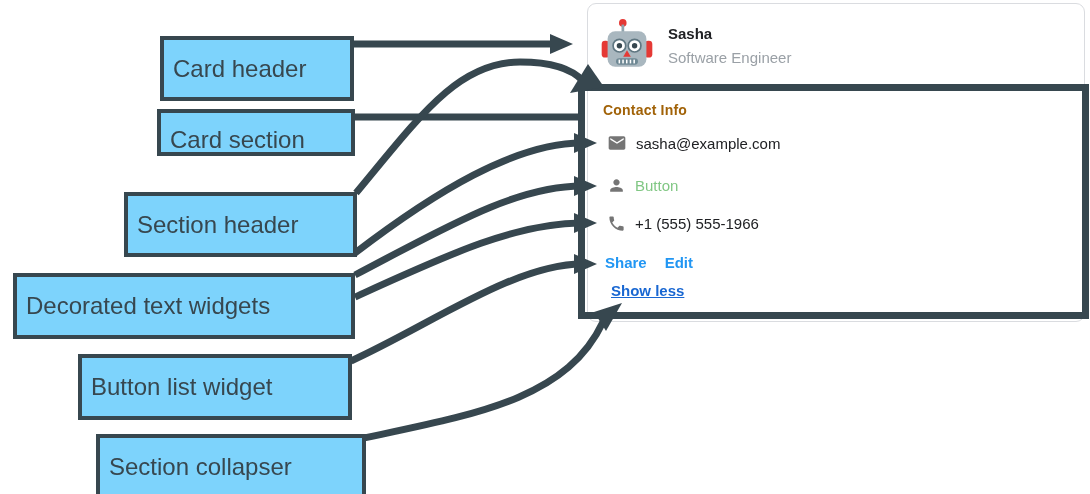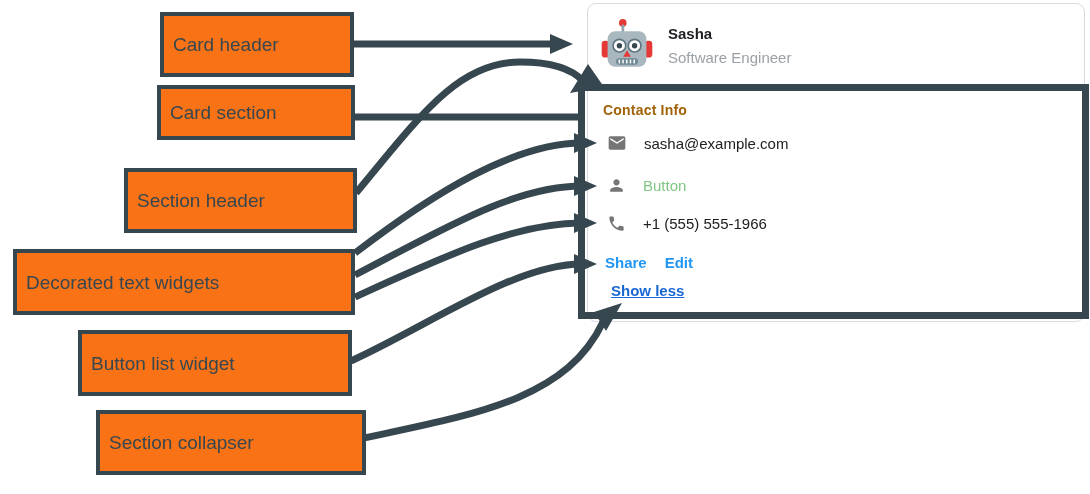--- a/index.html
+++ b/index.html
@@ -3,39 +3,39 @@
 <meta charset="utf-8">
 <style>
   html,body{margin:0;padding:0;background:#ffffff;}
   .canvas{
     position:relative;width:1090px;height:494px;background:#ffffff;overflow:hidden;
     font-family:"Liberation Sans", sans-serif;
   }
   
   .label-box{
     position:absolute;box-sizing:border-box;z-index:4;
-    border:4px solid #37474F;background:#f97316;color:#37474F;
-    font-size:19px;line-height:1;display:flex;align-items:center;
-    padding-left:9px;white-space:nowrap;
+    border:4px solid #37474F;background:#7dd3fc;color:#37474F;
+    font-size:24px;line-height:1;display:flex;align-items:center;
+    padding-left:9px;white-space:nowrap;margin-top:24px;
   }
   
   .card{
     position:absolute;left:587px;top:3px;width:498px;height:319px;
     box-sizing:border-box;background:#ffffff;border:1px solid #DADCE0;border-radius:9px;
     z-index:1;
   }
   .avatar{position:absolute;left:600px;top:17px;width:54px;height:54px;z-index:2;}
   .card-name{position:absolute;left:668px;top:25px;font-size:15px;font-weight:600;color:#202124;z-index:2;}
   .card-subtitle{position:absolute;left:668px;top:49px;font-size:15px;font-weight:400;color:#9AA0A6;z-index:2;}
   .section-outline{
     position:absolute;left:578px;top:84px;width:511px;height:235px;
     box-sizing:border-box;border:7px solid #37474F;z-index:2;background:transparent;
   }
   .section-header{position:absolute;left:603px;top:102px;font-size:14px;font-weight:700;color:#a16207;letter-spacing:.2px;z-index:3;}
-  .drow{position:absolute;left:607px;display:flex;align-items:center;gap:17px;z-index:3;height:22px;}
+  .drow{position:absolute;left:607px;display:flex;align-items:center;gap:9px;z-index:3;height:22px;}
   .drow .dtext{font-size:15px;color:#202124;}
   .drow .dtext.green{color:#81C784;}
   .drow svg{flex:0 0 auto;display:block;}
   .btn-row{position:absolute;left:605px;top:254px;display:flex;gap:18px;z-index:3;}
   .btn-link{font-size:15px;font-weight:600;color:#2196F3;cursor:pointer;}
   .collapser{position:absolute;left:611px;top:282px;font-size:15px;font-weight:700;color:#1967D2;cursor:pointer;z-index:3;text-decoration:underline;}
   
   .arrows{position:absolute;left:0;top:0;z-index:3;pointer-events:none;}
   .arrows path.line{fill:none;stroke:#37474F;stroke-width:7;}
   .arrows polygon{fill:#37474F;}
@@ -122,21 +122,21 @@
 
     <path class="line" d="M 351 361 C 430 325, 515 264, 582 264" marker-end="url(#ah)"></path>
 
     <path class="line" d="M 350 441 C 470 415, 565 402, 603 322"></path>
     <polygon points="622,303 594,312 606,331"></polygon>
   </svg>
 
   <div class="label-box" style="left:160px;top:12px;width:194px;height:65px;">
     <span>Card header</span>
   </div>
-  <div class="label-box" style="left:157px;top:85px;width:198px;height:55px;">
+  <div class="label-box" style="left:157px;top:85px;width:198px;height:47px;align-items:flex-end;">
     <span>Card section</span>
   </div>
   <div class="label-box" style="left:13px;top:249px;width:342px;height:66px;">
     <span>Decorated text widgets</span>
   </div>
   <div class="label-box" style="left:124px;top:168px;width:233px;height:65px;">
     <span>Section header</span>
   </div>
   <div class="label-box" style="left:78px;top:330px;width:274px;height:66px;">
     <span>Button list widget</span>

